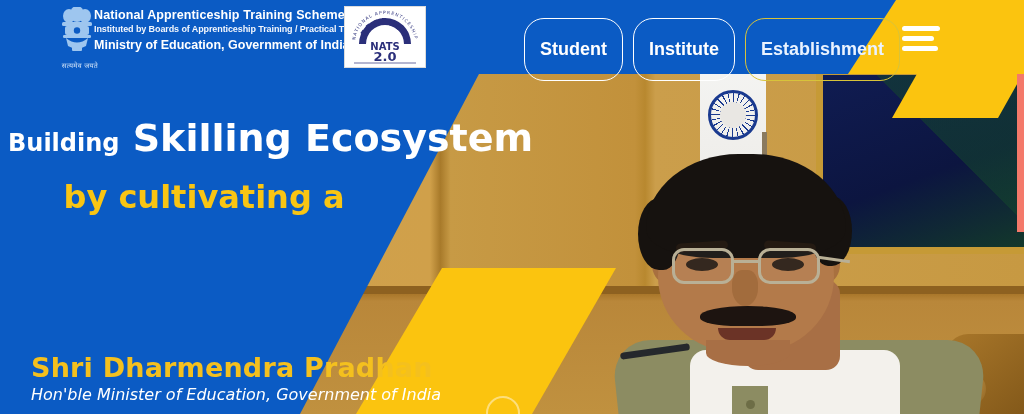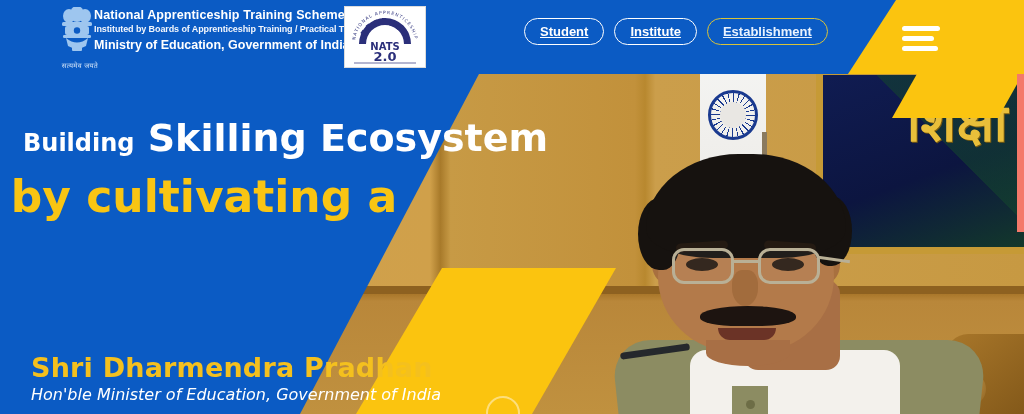--- a/index.html
+++ b/index.html
@@ -99,36 +99,36 @@
 
   .titles{position:absolute;left:94px;top:8px;width:250px;color:#ffffff;}
   .t1{font-size:12.5px;font-weight:bold;letter-spacing:.1px;line-height:15px;white-space:nowrap;}
   .t2{font-size:9px;font-weight:bold;line-height:13px;letter-spacing:-.1px;white-space:nowrap;color:#f2f6fd;}
   .t3{font-size:12.5px;font-weight:bold;line-height:16px;margin-top:1px;white-space:nowrap;}
 
   .nats-logo{position:absolute;left:344px;top:6px;width:82px;height:62px;background:#ffffff;
      border:1px solid #dcdcdc;display:flex;align-items:center;justify-content:center;}
 
   .pills{position:absolute;left:524px;top:18px;display:flex;gap:10px;align-items:center;}
-  .pill{border:1.6px solid #ffffff;border-radius:20px;padding:5px 15px;color:#ffffff;
-     font-size:13px;font-weight:bold;background:transparent;white-space:nowrap;cursor:pointer;text-decoration:underline;}
+  .pill{border:1.6px solid #ffffff;border-radius:20px;padding:20px 15px;color:#ffffff;
+     font-size:18px;font-weight:bold;background:transparent;white-space:nowrap;cursor:pointer;}
   .pill.hl{border-color:#d8c33a;color:#eaf3ff;}
 
   .burger{position:absolute;left:902px;top:26px;width:38px;height:24px;cursor:pointer;z-index:25;}
   .burger span{display:block;height:5px;border-radius:3px;background:#ffffff;margin-bottom:5px;}
   .burger span:nth-child(1){width:38px;}
   .burger span:nth-child(2){width:32px;}
   .burger span:nth-child(3){width:36px;}
 
   
   .headline{position:absolute;left:0;top:112px;width:520px;z-index:15;
      font-family:"DejaVu Sans", sans-serif;}
-  .hl-row1{font-size:38px;line-height:52px;color:#ffffff;font-weight:bold;white-space:nowrap;padding-left:23px;}
+  .hl-row1{font-size:38px;line-height:52px;color:#ffffff;font-weight:bold;white-space:nowrap;padding-left:8px;}
   .hl-small{font-size:24px;font-weight:bold;color:#ffffff;}
-  .hl-row2{font-size:44px;line-height:56px;color:#f9c513;font-weight:bold;text-align:center;
+  .hl-row2{font-size:32px;line-height:56px;color:#f9c513;font-weight:bold;text-align:center;
      padding-right:112px;}
   .hl-row3{font-size:37px;line-height:54px;color:#ffffff;font-weight:bold;text-align:center;
      padding-right:64px;}
 
   
   .speaker{position:absolute;left:12px;bottom:8px;z-index:15;display:flex;gap:13px;align-items:center;}
   .speaker-bar{width:6px;background:#eef4fb;border-radius:2px;}
   .sp-name{font-size:27px;font-weight:bold;color:#f4c01e;line-height:32px;
      font-family:"DejaVu Sans", sans-serif;letter-spacing:.2px;}
   .sp-role{font-size:16px;color:#ffffff;font-style:italic;line-height:22px;
@@ -144,21 +144,20 @@
 
   <div class="photo">
     <div class="wood-a"></div>
     <div class="dado"></div>
     <div class="wall-rail"></div>
     <div class="wall-lower"></div>
 
     <div class="board">
       <div class="board-inner"></div>
       <div class="board-diag"></div>
-      <div class="shiksha">शिक्षा</div>
     </div>
 
     <div class="flag">
       <div class="flag-band f-white"></div>
       <div class="flag-band f-green"></div>
       <div class="chakra"></div>
       <div class="chakra-hub"></div>
     </div>
     <div class="flagpole" style="left:762px;top:60px;"></div>
 

